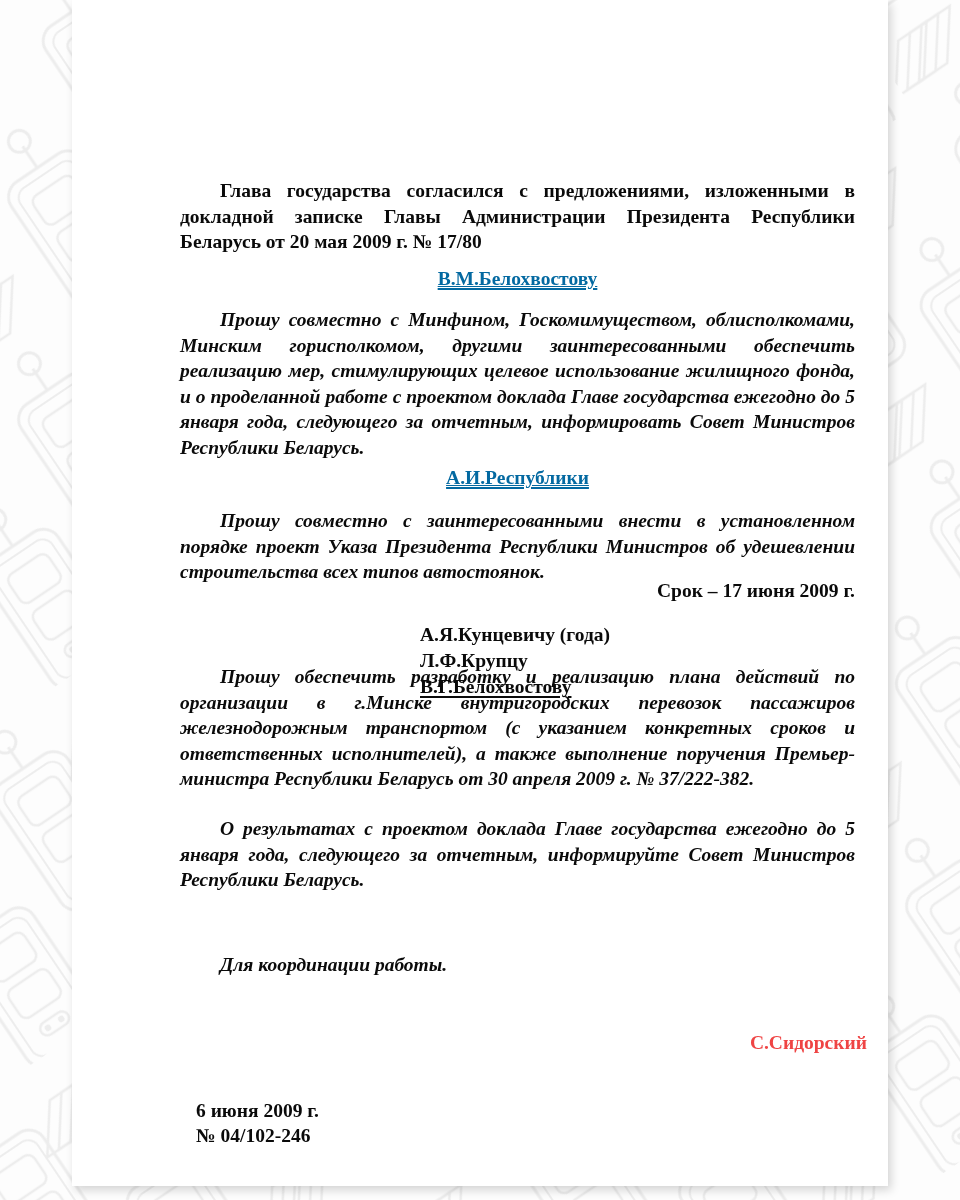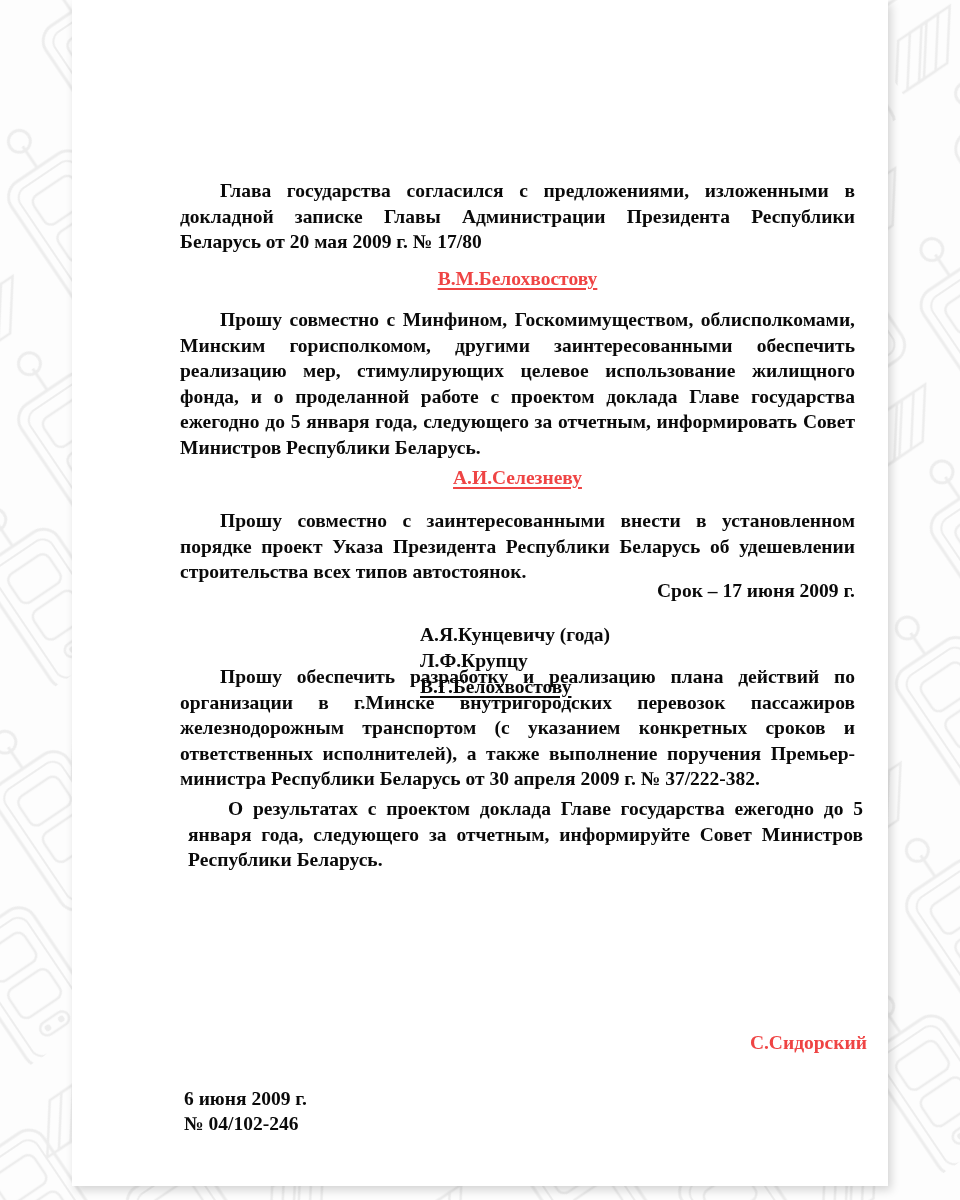--- a/index.html
+++ b/index.html
@@ -61,30 +61,32 @@
     margin: 0;
   }
   .para.indent { text-indent: 40px; }
 
   .bold-upright {
     font-weight: bold;
     font-style: normal;
   }
   .bold-italic {
     font-weight: bold;
+    font-style: italic;
   }
 
   .name-heading {
     text-align: center;
     font-size: 19.5px;
     font-weight: bold;
     font-style: normal;
-    color: #ef4444;
-    margin: 0;
-    line-height: 26px;
+    color: #0369a1;
+    margin: 0;
+    line-height: 26px;
+    text-decoration: underline;
   }
   .name-heading .u {
     text-decoration: underline;
     text-decoration-thickness: 2px;
     text-underline-offset: 3px;
   }
 
   .name-list {
     margin: 0;
     padding: 0;
@@ -121,21 +123,21 @@
     margin: 12px;
     line-height: 26px;
   }
 
   .footer-block {
     font-size: 19.5px;
     font-weight: bold;
     font-style: normal;
     color: #0a0a0a;
     line-height: 25px;
-    margin: 4px;
+    margin: 16px;
   }
   .footer-block div { white-space: nowrap; }
 
   
   .at { position: absolute; left: 0; width: 675px; }
 </style>
 </head>
 <body>
 
 <div id="backdrop">
@@ -173,39 +175,40 @@
   <div id="content">
 
     <p class="at para indent bold-upright" style="top:178px;">Глава государства согласился с предложениями, изложенными в докладной записке Главы Администрации Президента Республики Беларусь от 20 мая 2009 г. № 17/80</p>
 
     <h2 class="at name-heading" style="top:266px;">
       <span class="u">В.М.Белохвостову</span>
     </h2>
     <p class="at para indent bold-italic" style="top:307px;">Прошу совместно с Минфином, Госкомимуществом, облисполкомами, Минским горисполкомом, другими заинтересованными обеспечить реализацию мер, стимулирующих целевое использование жилищного фонда, и о проделанной работе с проектом доклада Главе государства ежегодно до 5 января года, следующего за отчетным, информировать Совет Министров Республики Беларусь.</p>
 
     <h2 class="at name-heading" style="top:465px;">
-      <span class="u">А.И.Селезневу</span>
+      <span class="u">А.И.Республики</span>
     </h2>
-    <p class="at para indent bold-italic" style="top:508px;">Прошу совместно с заинтересованными внести в установленном порядке проект Указа Президента Республики Беларусь об удешевлении строительства всех типов автостоянок.</p>
+    <p class="at para indent bold-italic" style="top:508px;">Прошу совместно с заинтересованными внести в установленном порядке проект Указа Президента Республики Министров об удешевлении строительства всех типов автостоянок.</p>
     <p class="at right-line" style="top:578px;">Срок – 17 июня 2009 г.</p>
 
     <ul class="at name-list" style="top:622px;">
       <li>
         <span>А.Я.Кунцевичу (года)</span>
       </li>
       <li>
         <span>Л.Ф.Крупцу</span>
       </li>
       <li>
         <span class="u">В.Г.Белохвостову</span>
       </li>
     </ul>
     <p class="at para indent bold-italic" style="top:664px;">Прошу обеспечить разработку и реализацию плана действий по организации в г.Минске внутригородских перевозок пассажиров железнодорожным транспортом (с указанием конкретных сроков и ответственных исполнителей), а также выполнение поручения Премьер-министра Республики Беларусь от 30 апреля 2009 г. № 37/222-382.</p>
-    <p class="at para indent bold-italic" style="top:796px;margin-left:8px;">О результатах с проектом доклада Главе государства ежегодно до 5 января года, следующего за отчетным, информируйте Совет Министров Республики Беларусь.</p>
-
+    <p class="at para indent bold-italic" style="top:816px;">О результатах с проектом доклада Главе государства ежегодно до 5 января года, следующего за отчетным, информируйте Совет Министров Республики Беларусь.</p>
+
+    <p class="at para indent bold-italic" style="top:952px;">Для координации работы.</p>
 
     <p class="at signature" style="top:1018px;">С.Сидорский</p>
 
     <div class="at footer-block" style="top:1082px;">
       <div>6 июня 2009 г.</div>
       <div>№ 04/102-246</div>
     </div>
 
   </div>
 </div>

